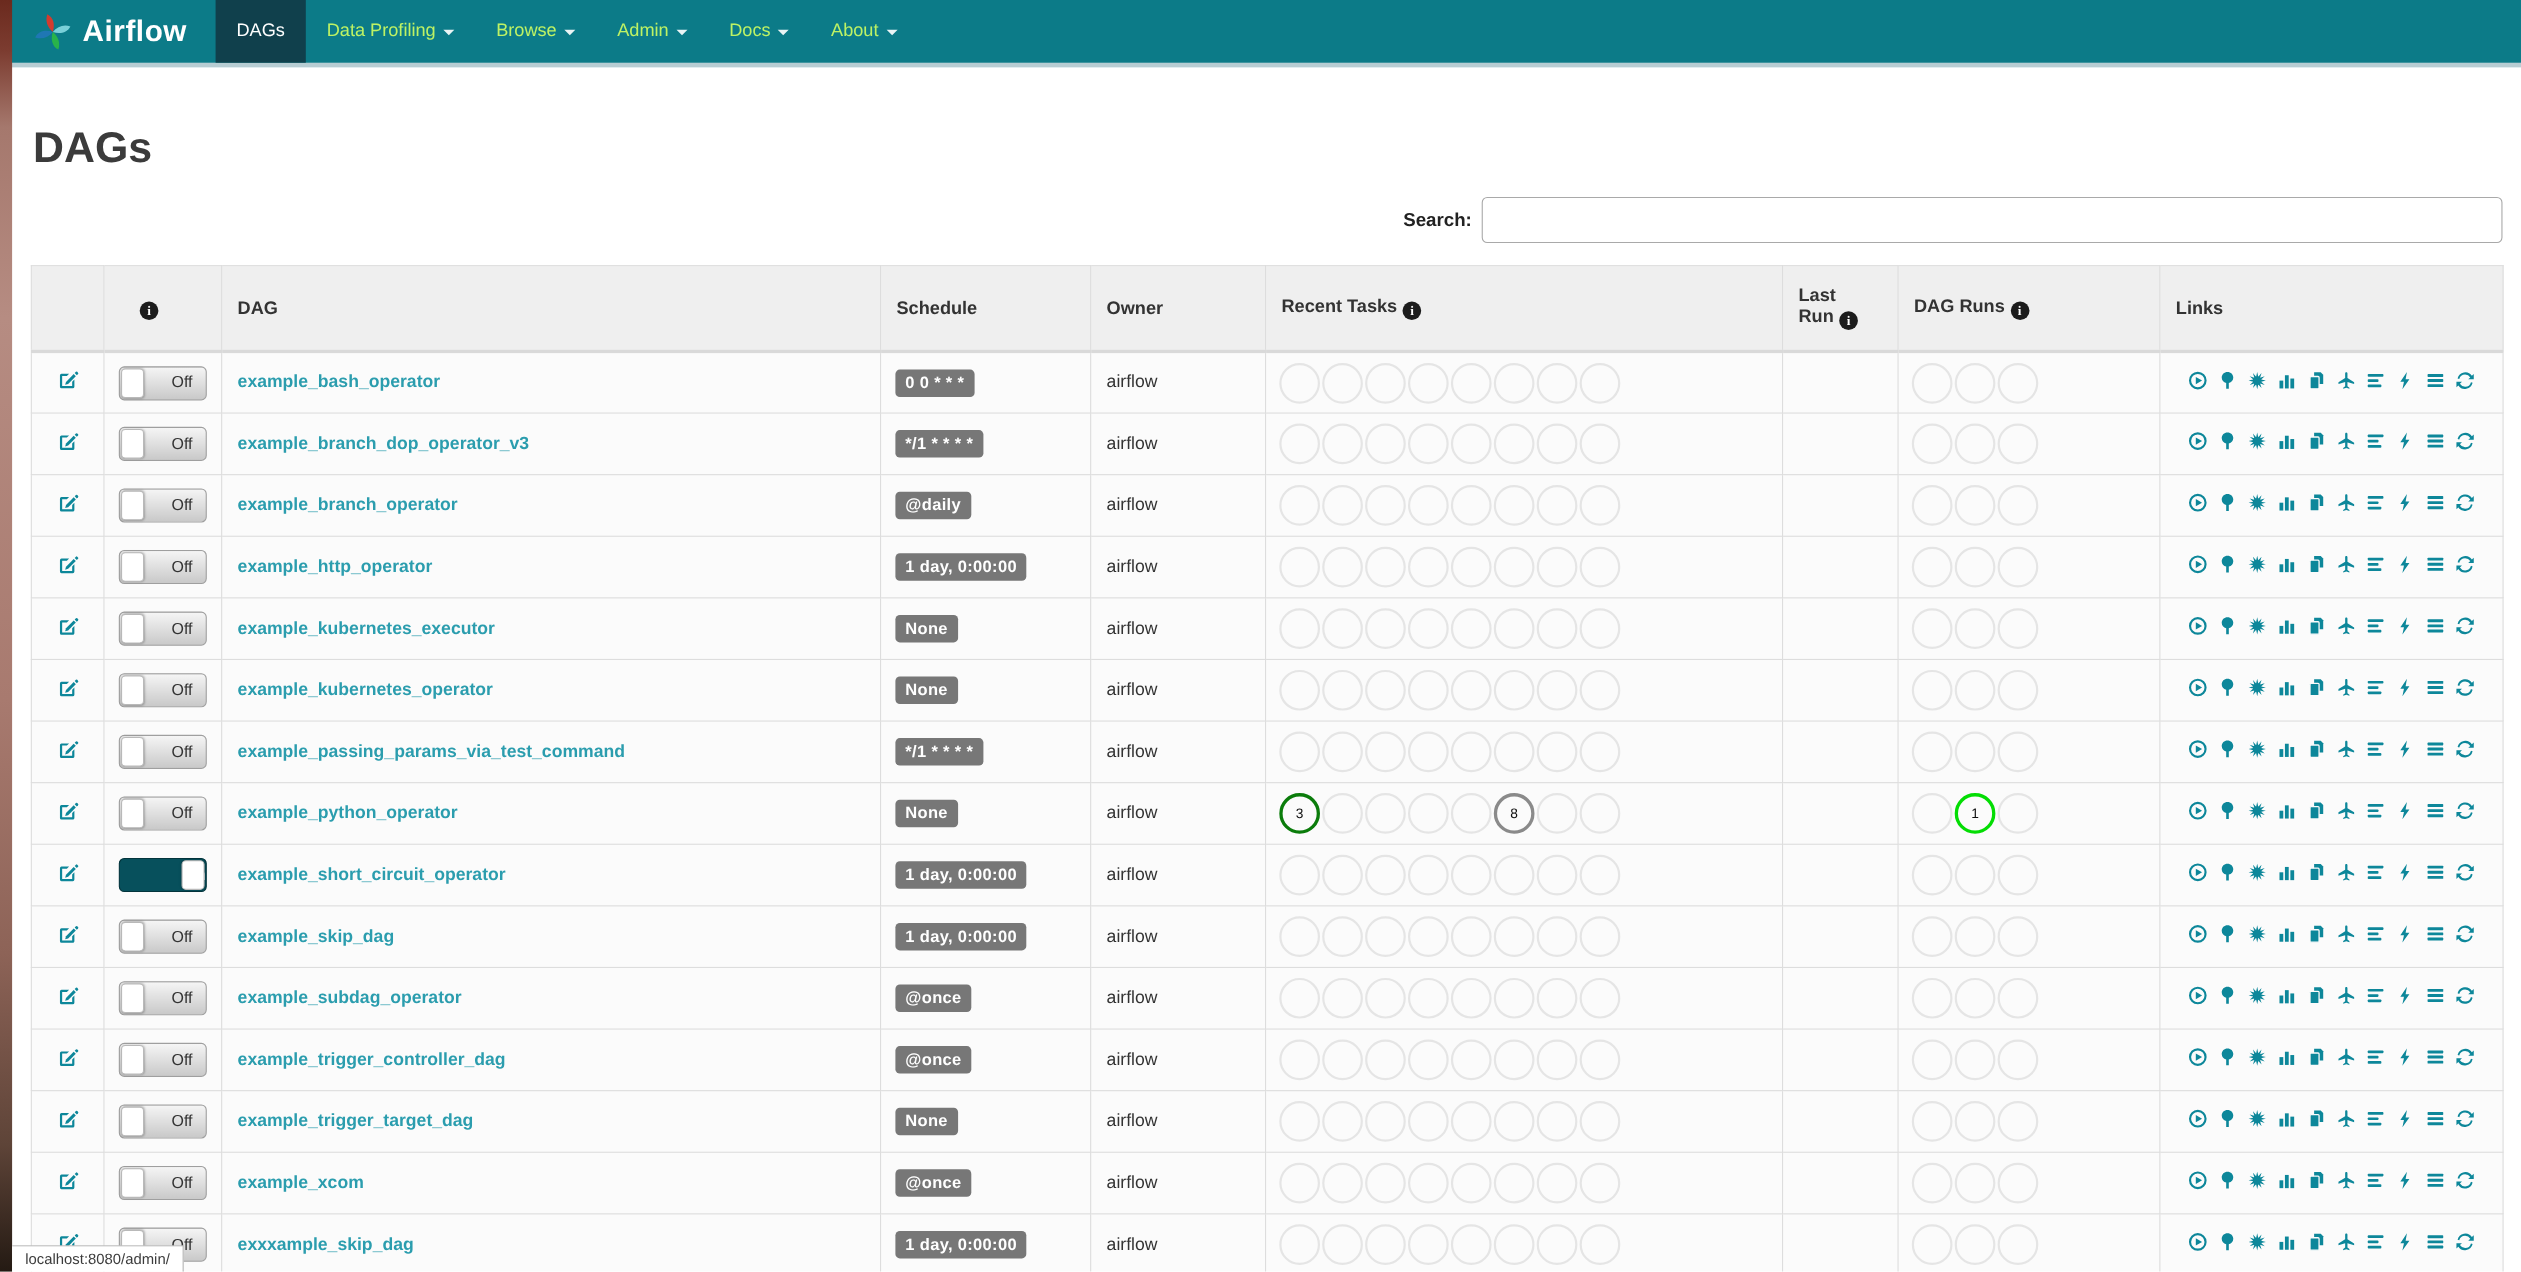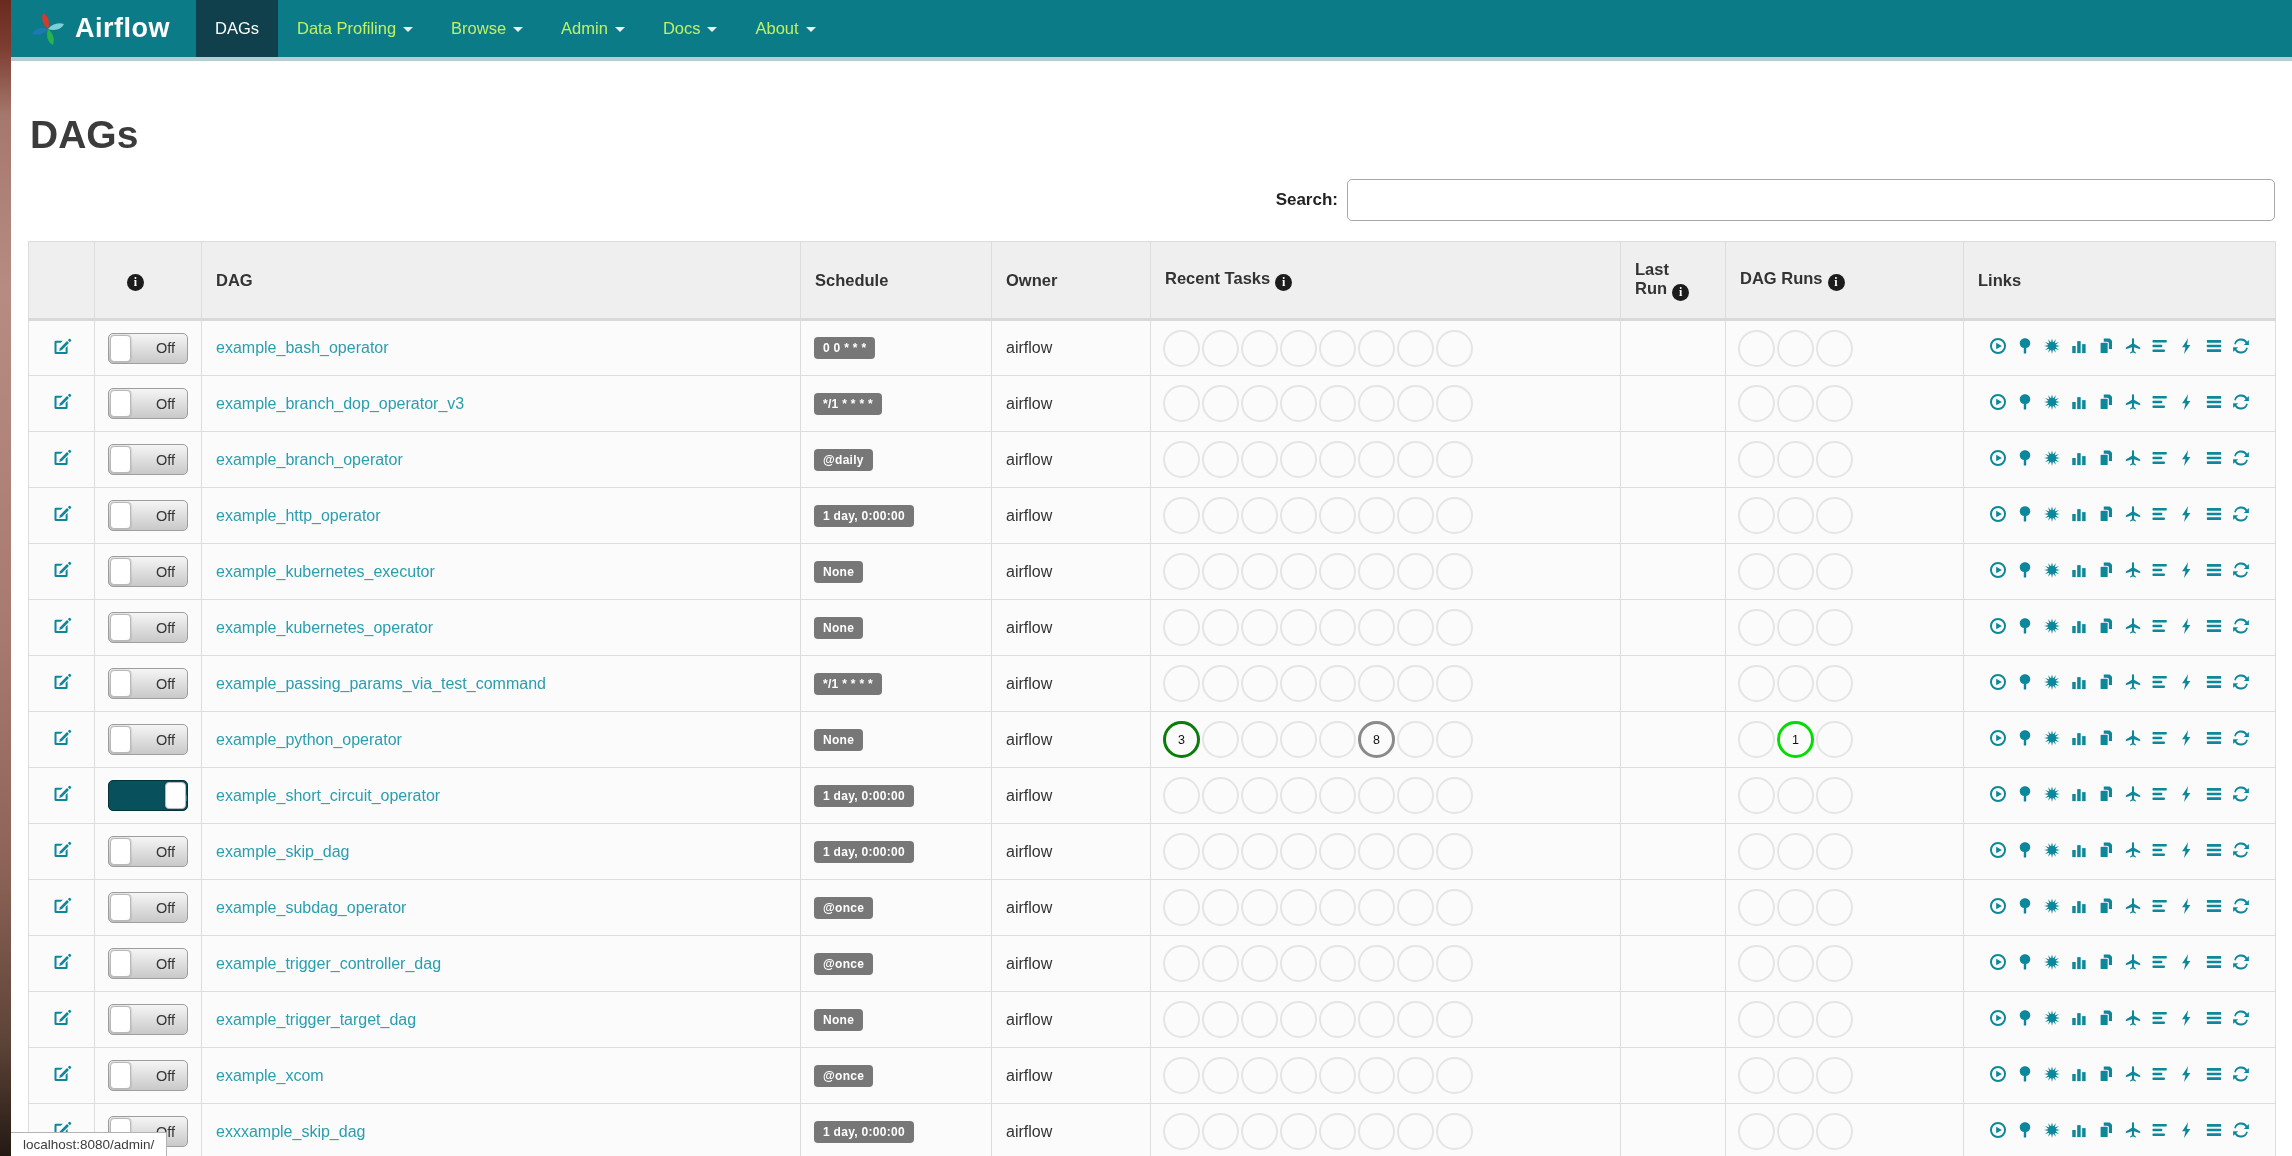--- a/index.html
+++ b/index.html
@@ -55,24 +55,24 @@
                 color: #333; justify-content: flex-end; }
   .toggle.off .toggle-label { margin-right: 12px; }
   .toggle.off .knob { left: 1px; }
   .toggle.on { background: var(--toggle-on); border: 1px solid #03343c; color: #fff;
                justify-content: flex-end; font-weight: bold; }
   .toggle.on .toggle-label { margin-left: 9px; }
   .toggle.on .knob { right: 1px; }
   .knob { position: absolute; top: 1px; width: 21px; height: 27px; background: #fff;
           border: 1px solid #b9b9b9; border-radius: 4px; box-shadow: 0 0 2px rgba(0,0,0,.25); }
 
-  td.c-dag { padding-left: 14px; }
+  td.c-dag { padding-left: 14px; font-weight: bold; }
   .dag-link { color: var(--accent-link); text-decoration: none; cursor: pointer; }
   td.c-schedule { padding-left: 13px; }
-  .badge { display: inline-block; background: var(--badge-bg); color: #fff; font-size: 12px;
+  .badge { display: inline-block; background: var(--badge-bg); color: #fff; font-size: 15px;
            font-weight: bold; padding: 4px 9px; border-radius: 4px; letter-spacing: .3px; }
   td.c-owner { padding-left: 14px; }
 
   td.c-recent, td.c-runs { padding-left: 12px; }
   .circles { display: flex; align-items: center; gap: 2px; }
   .circle { width: 37px; height: 37px; border-radius: 50%; border: 2px solid #e5e5e5; flex: 0 0 auto;
             display: flex; align-items: center; justify-content: center; font-size: 12.5px; color: #111;
             cursor: pointer; background: transparent; }
   .circle.colored { border-width: 3px; }
 

